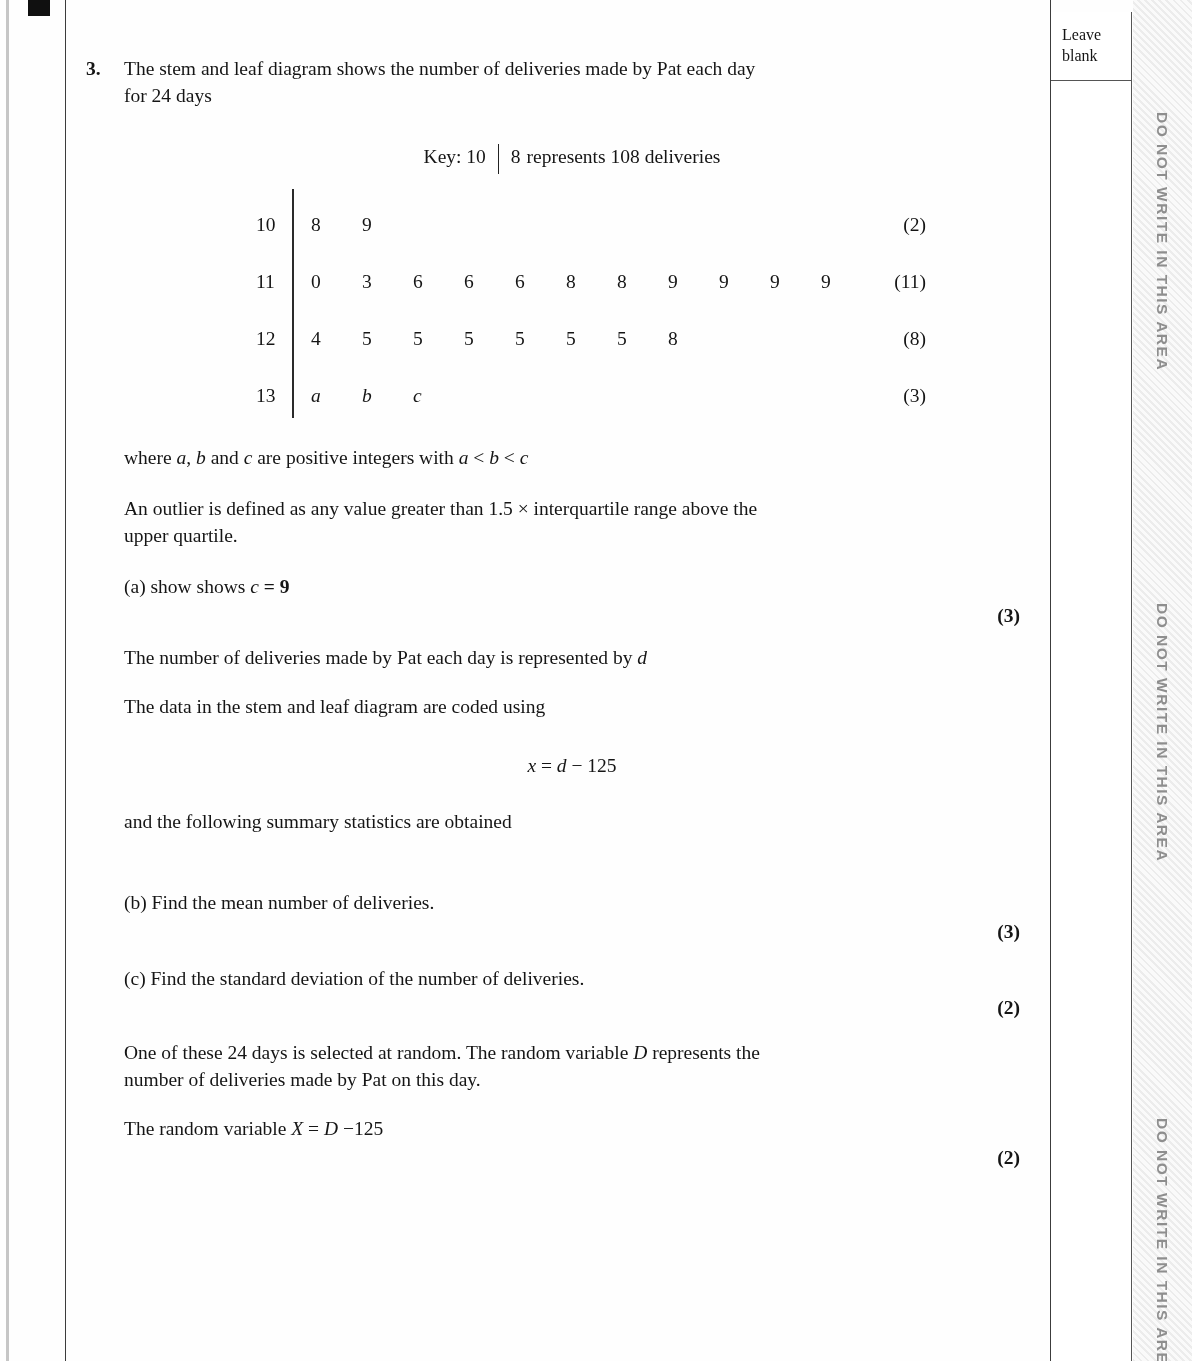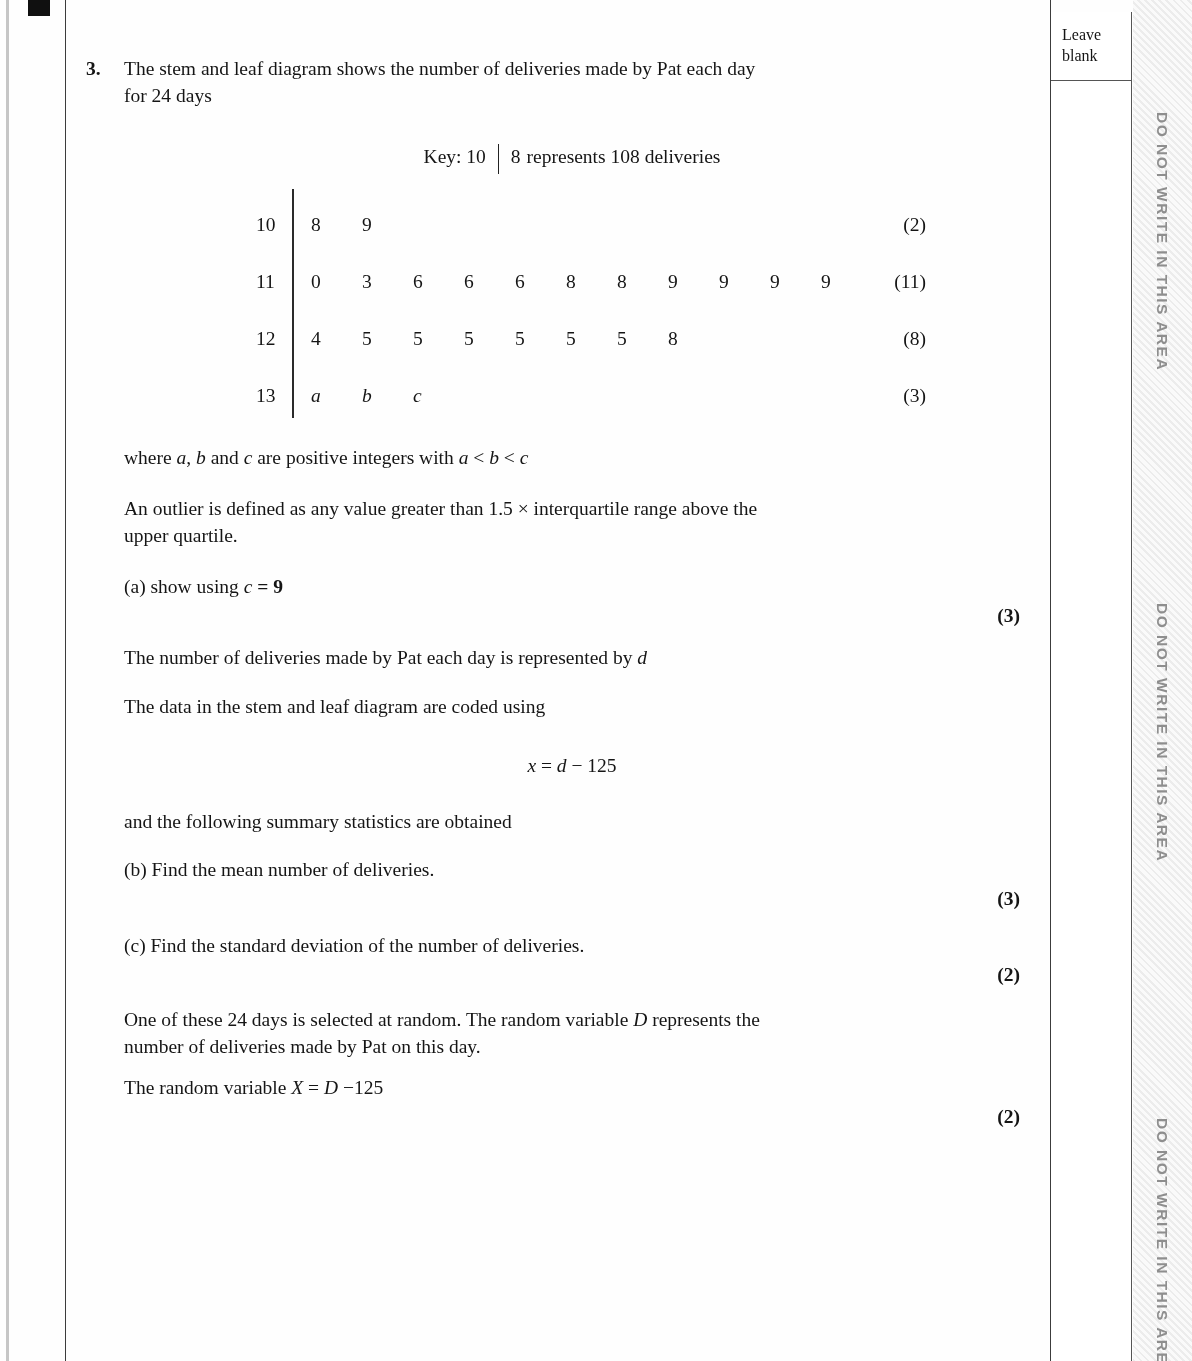--- a/index.html
+++ b/index.html
@@ -53,24 +53,24 @@
   .p-outlier { margin-top: 24px; }
   .p-given { margin-top: 29px; }
   .p-parta { margin-top: 24px; }
   .marks { margin-top: 2px; text-align: right; font-weight: bold; }
   .p-represented { margin-top: 15px; }
   .p-coded { margin-top: 22px; }
   .eq { text-align: center; }
   .eq-coding { margin-top: 32px; }
   .p-summary { margin-top: 29px; }
   .eq-stats { margin-top: 28px; line-height: 42px; }
-  .p-partb { margin-top: 21px; }
+  .p-partb { margin-top: 54px; }
   .p-partc { margin-top: 20px; }
   .p-randomday { margin-top: 18px; }
-  .p-randomvar { margin-top: 14px; }
+  .p-randomvar { margin-top: 22px; }
   .p-partd { margin-top: 25px; }
 
   .seg-sum { font-size: 31px; line-height: 1; vertical-align: -5px; }
   .seg-sup { font-size: 13px; vertical-align: 7px; }
 
   
   .lb-col {
     position: absolute; left: 1051px; top: 12px; width: 81px; height: 100%;
     background: #ffffff; border-right: 1.3px solid #555;
     box-sizing: border-box;
@@ -168,21 +168,21 @@
           <span class="sl-count">(3)</span>
         </div>
       </div>
 
     <div class="para p-where"><span>where </span><span style="font-style: italic;">a</span><span>, </span><span style="font-style: italic;">b</span><span> and </span><span style="font-style: italic;">c</span><span> are positive integers with </span><span style="font-style: italic;">a</span><span> &lt; </span><span style="font-style: italic;">b</span><span> &lt; </span><span style="font-style: italic;">c</span></div>
 
     <div class="para p-outlier">An outlier is defined as any value greater than 1.5 × interquartile range above the
 upper quartile.</div>
 
 
-    <div class="para p-parta"><span>(a) show using </span><span style="font-style: italic;">c</span><span style="font-weight: bold;"> = 9</span></div>
+    <div class="para p-parta"><span>(a) show shows </span><span style="font-style: italic;">c</span><span style="font-weight: bold;"> = 9</span></div>
     <div class="marks">(3)</div>
 
     <div class="para p-represented"><span>The number of deliveries made by Pat each day is represented by </span><span style="font-style: italic;">d</span></div>
 
     <div class="para p-coded">The data in the stem and leaf diagram are coded using</div>
 
     <div class="eq eq-coding"><span style="font-style: italic;">x</span><span> = </span><span style="font-style: italic;">d</span><span> − 125</span></div>
 
     <div class="para p-summary">and the following summary statistics are obtained</div>
 

